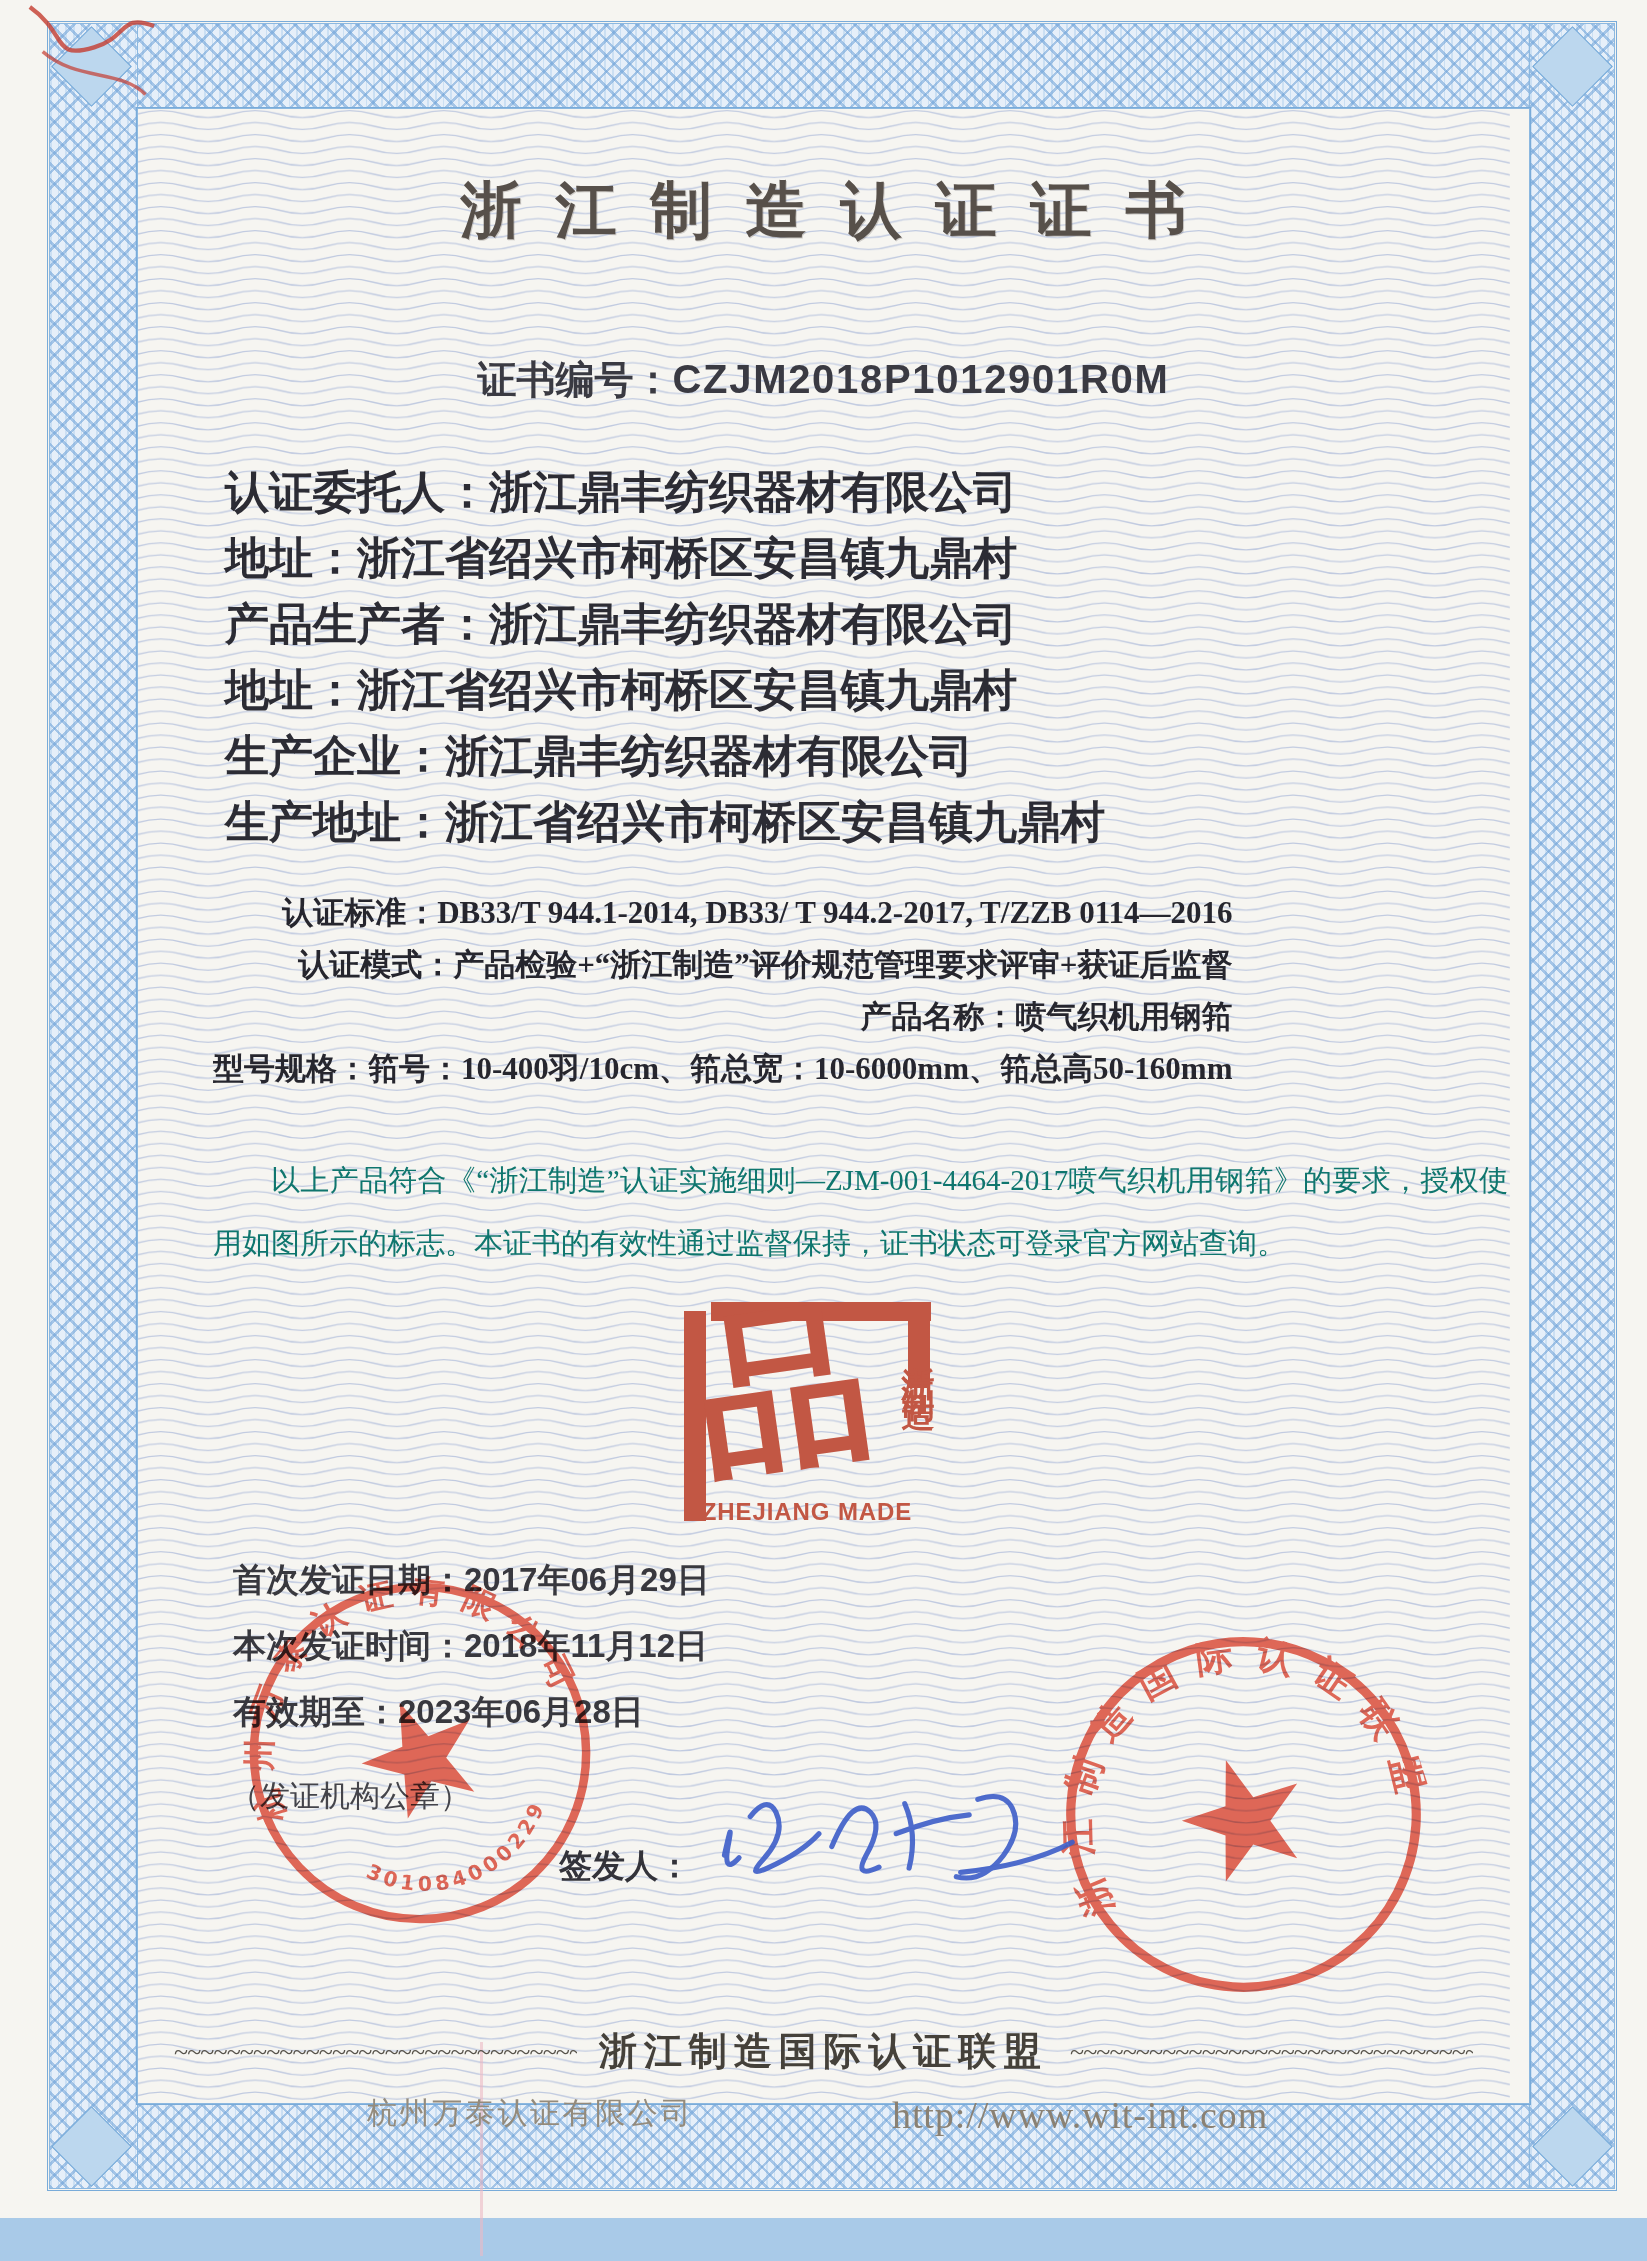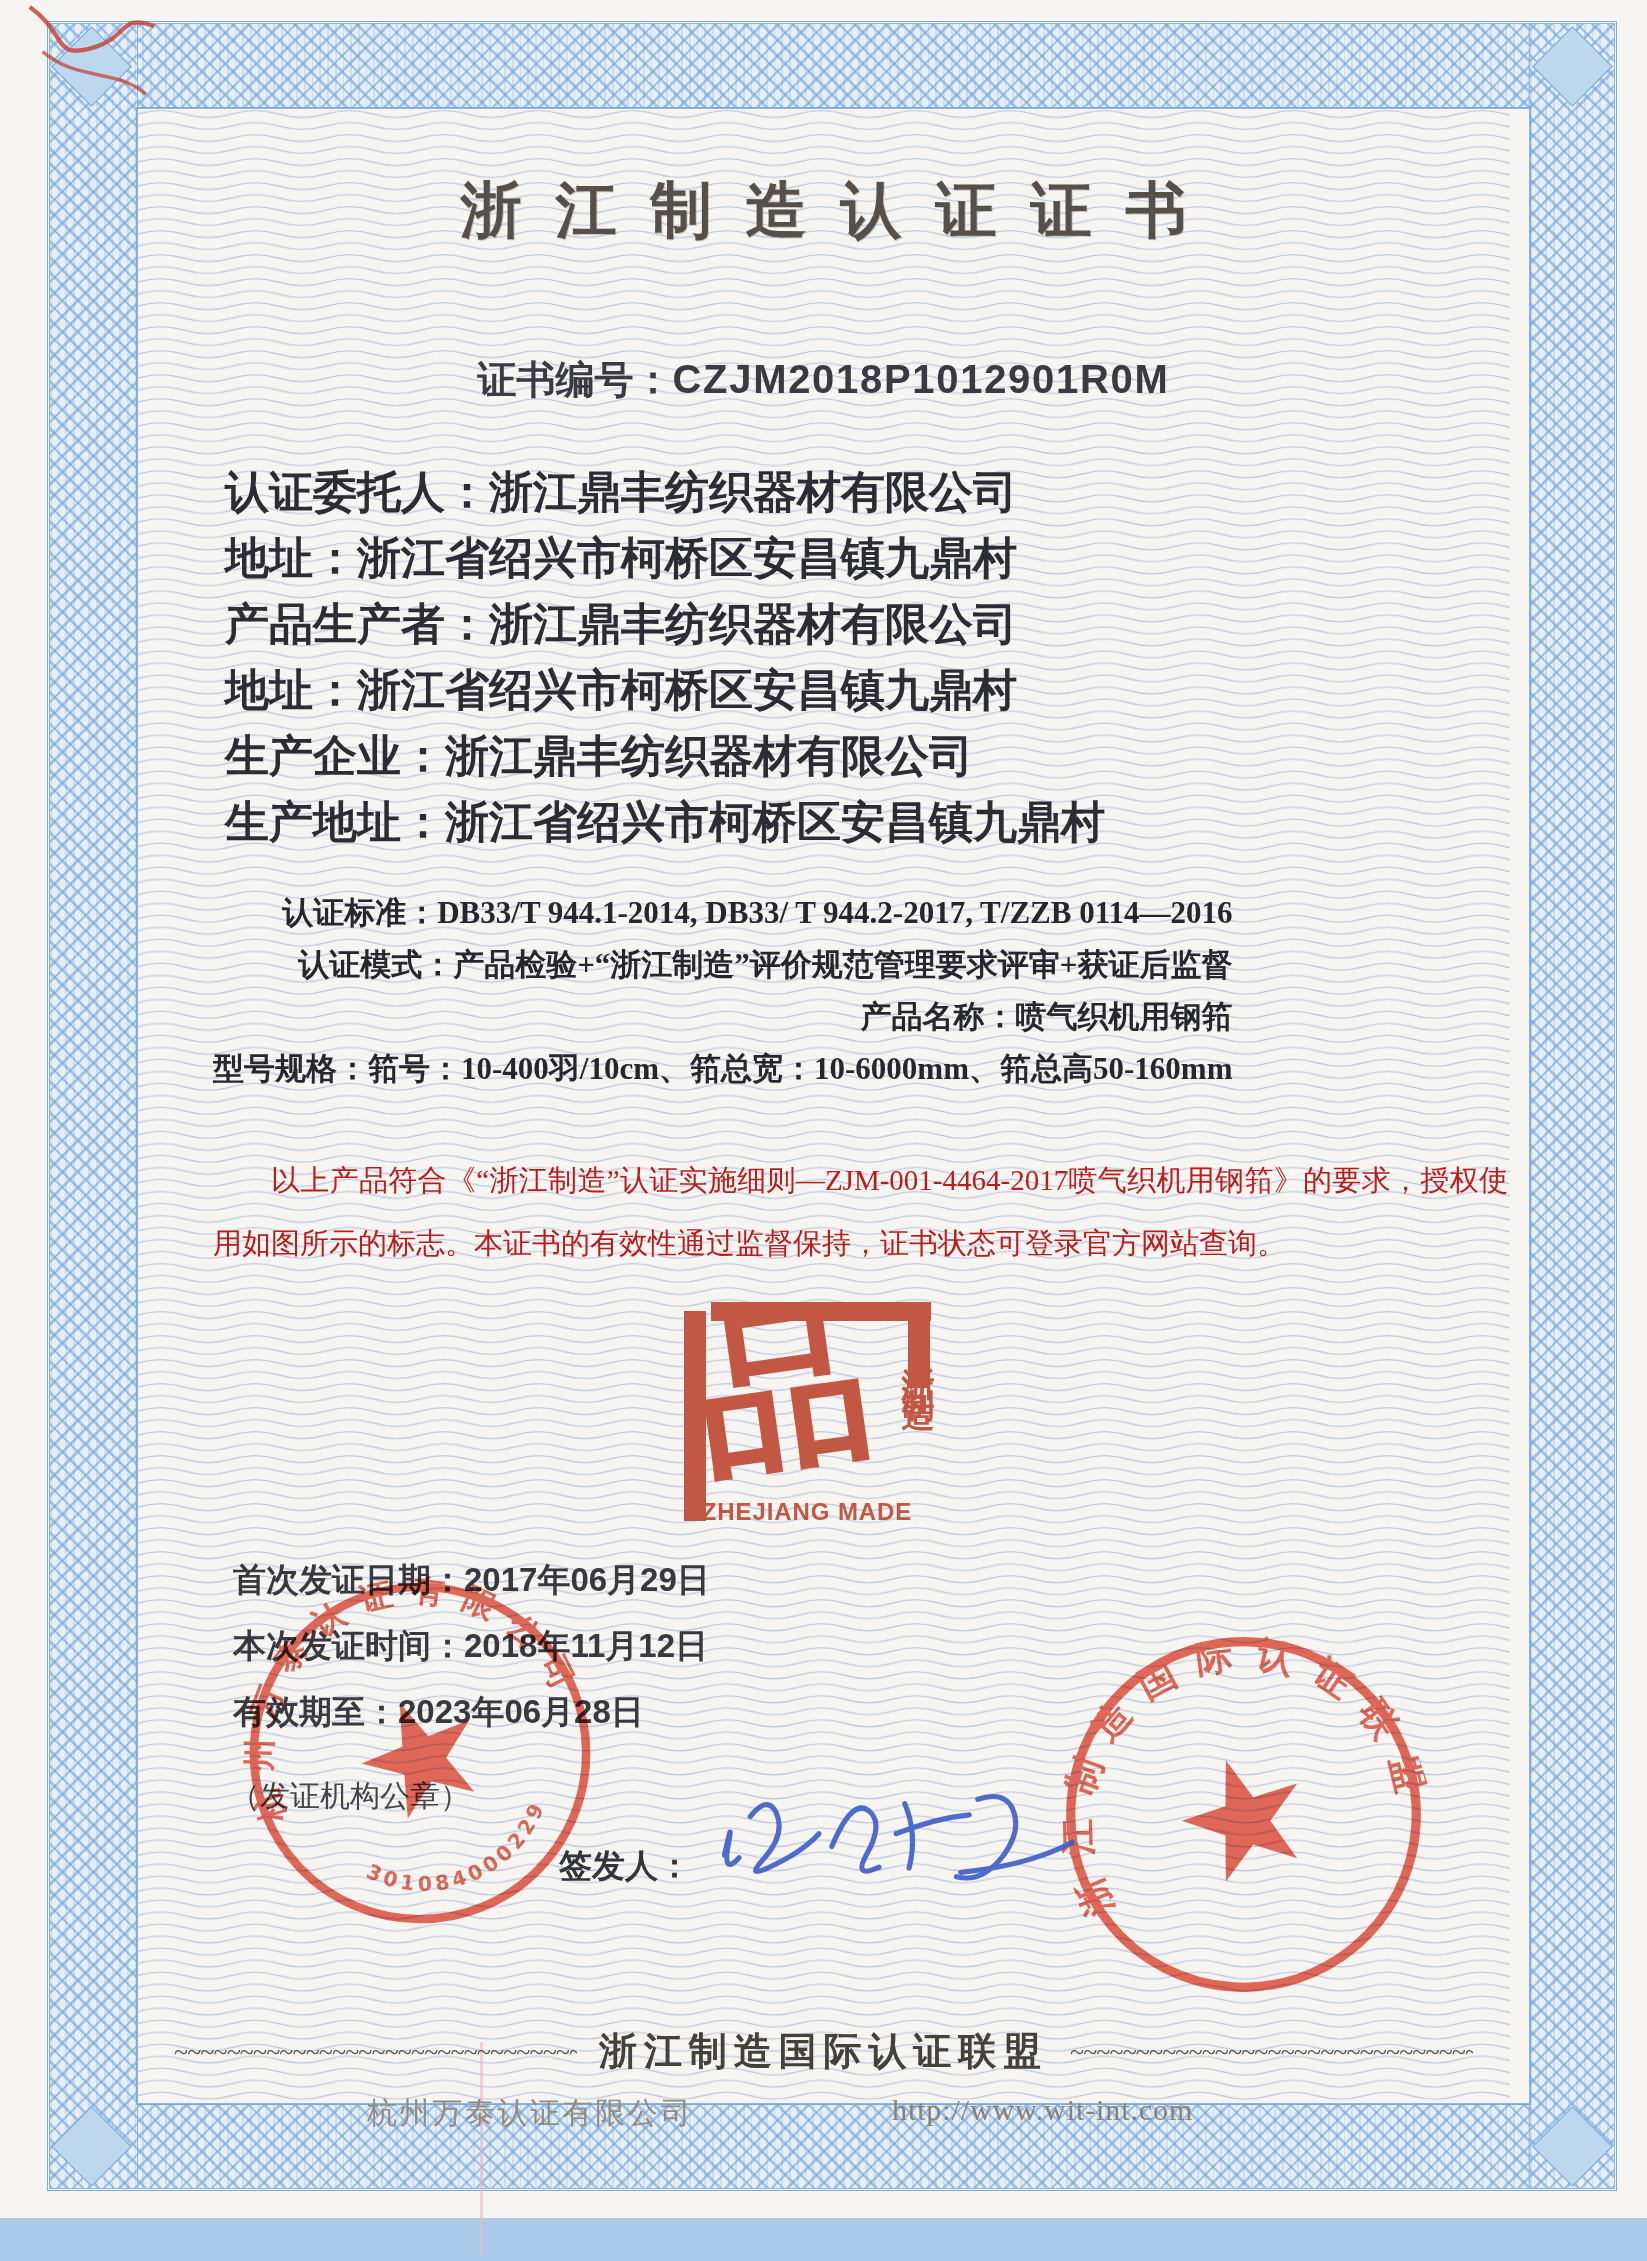--- a/index.html
+++ b/index.html
@@ -34,21 +34,21 @@
   .certno .lbl{font-size:39px;font-weight:bold;}
   .certno .num{font-size:40px;font-weight:bold;letter-spacing:1.7px;}
   .fields{position:absolute;left:225px;top:463px;z-index:4;}
   .field-row{height:66px;font-size:44px;font-weight:bold;color:#2c2c34;
              font-family:"Liberation Sans","DejaVu Sans",sans-serif;white-space:nowrap;}
   .specs{position:absolute;left:213px;top:892px;z-index:4;text-align:right;}
   .spec-row{height:52px;font-size:31px;color:#26262e;white-space:nowrap;}
   .spec-row .lbl{font-weight:bold;font-family:"Liberation Sans","DejaVu Sans",sans-serif;}
   .spec-row .val{font-weight:bold;font-family:"Liberation Serif","DejaVu Serif",serif;}
   .statement{position:absolute;left:213px;top:1120px;width:1295px;z-index:4;
-             font-size:29px;line-height:63px;color:#b91c1c;text-indent:2em;text-align:justify;}
+             font-size:29px;line-height:63px;color:#0f766e;text-indent:2em;text-align:justify;}
   
   .logo{position:absolute;left:682px;top:1302px;width:250px;height:233px;z-index:4;}
   .logo .bar{position:absolute;background:#c25744;}
   .logo .bar-left{left:1.7px;top:8.6px;width:22px;height:210px;}
   .logo .bar-top{left:29px;top:0;width:220px;height:19px;}
   .logo .bar-corner{left:226px;top:0;width:22px;height:86px;}
   .logo .mark{position:absolute;left:15.4px;top:1.7px;font-size:172px;line-height:1;
               color:#c25744;font-weight:bold;transform:rotate(-8deg);
               font-family:"Liberation Serif",serif;}
   .logo .cnv{position:absolute;left:213px;top:39px;writing-mode:vertical-rl;
@@ -72,21 +72,21 @@
   .stamp-right{left:1059px;top:1630px;transform:rotate(-18deg);}
   
   .divider{position:absolute;left:0;top:2026px;width:100%;z-index:4;display:flex;
            align-items:center;justify-content:center;gap:22px;}
   .divider .orn{font-size:26px;color:#57534b;letter-spacing:-0.9px;white-space:nowrap;
                 overflow:hidden;max-width:403px;}
   .divider .txt{font-size:38px;font-weight:bold;color:#45413a;letter-spacing:6.9px;
                 font-family:"Liberation Sans","DejaVu Sans",sans-serif;white-space:nowrap;}
   .footer-issuer{position:absolute;left:367px;top:2093px;font-size:30px;color:#948b7c;
                  letter-spacing:2.6px;z-index:4;}
-  .footer-url{position:absolute;left:892px;top:2093px;font-size:30px;color:#8a8173;
+  .footer-url{position:absolute;left:892px;top:2093px;font-size:38px;color:#8a8173;
               letter-spacing:0.9px;z-index:4;}
   .pink-line{position:absolute;left:480px;top:2042px;width:2.6px;height:214px;
              background:#edb9c4;opacity:.6;z-index:3;}
   .corner-scribble{position:absolute;left:17px;top:0;z-index:5;}
 </style>
 </head>
 <body>
 
 <div class="page">
 

